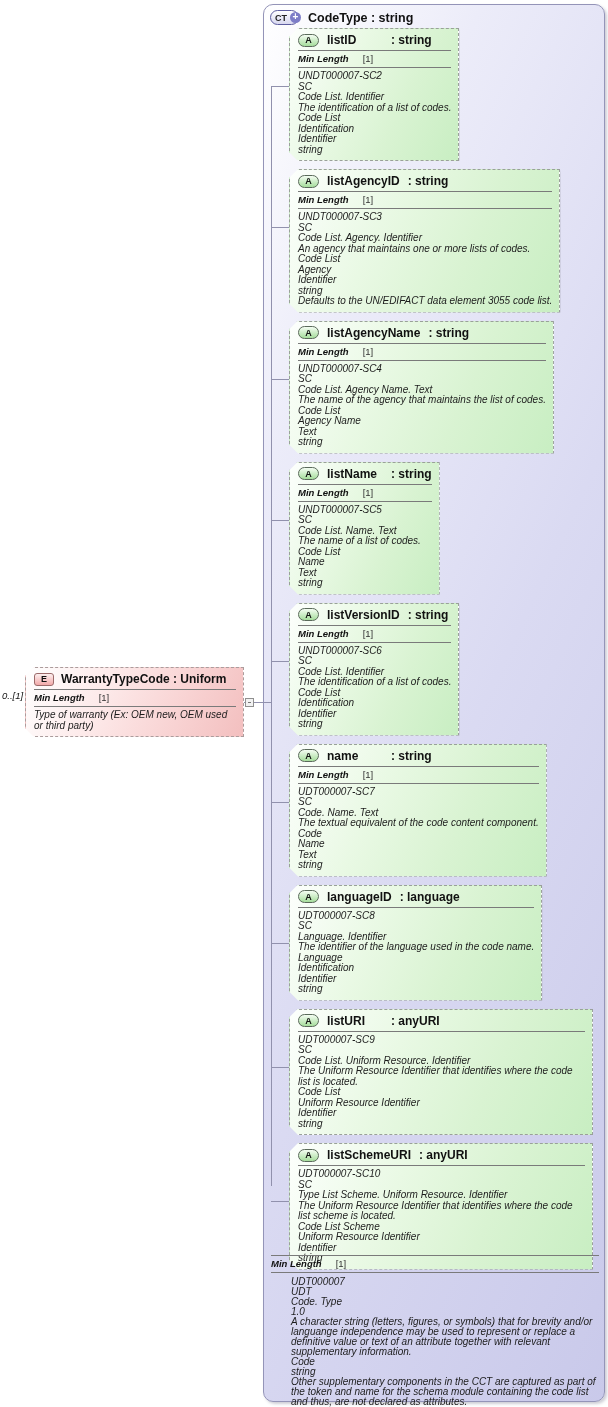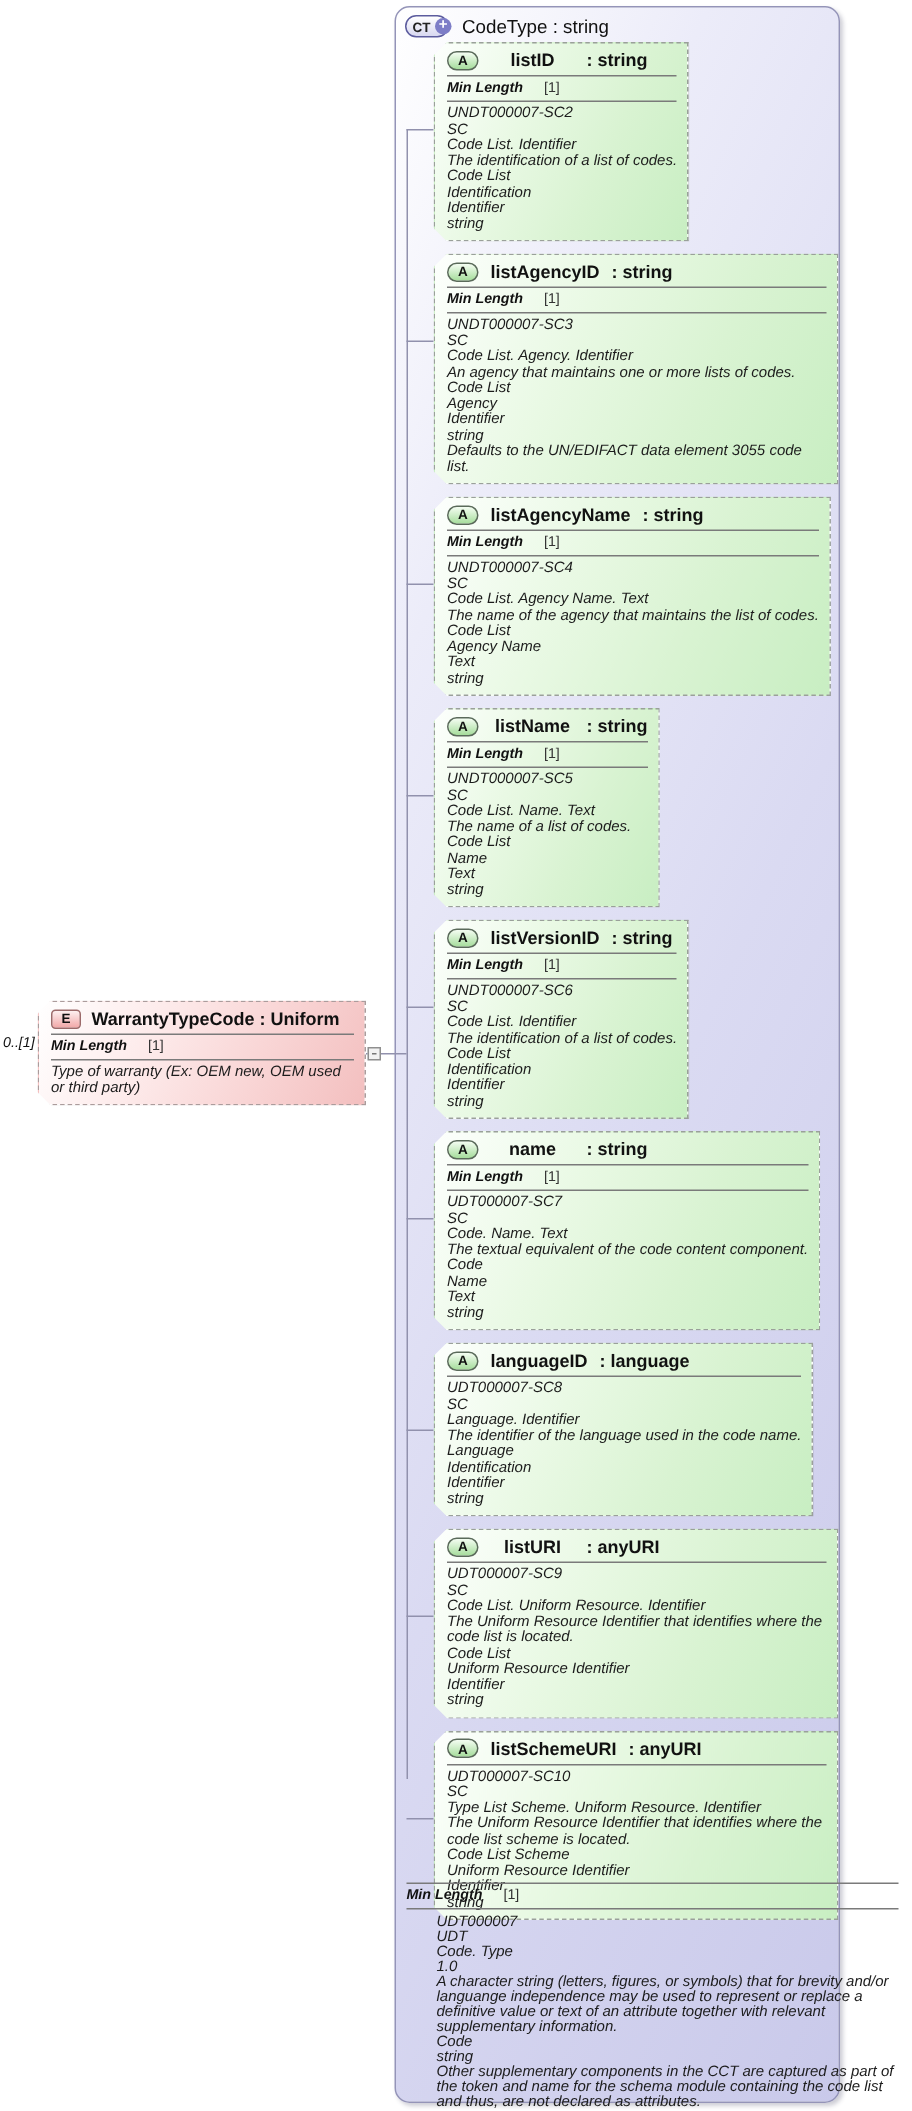--- a/index.html
+++ b/index.html
@@ -5,40 +5,40 @@
   html,body{margin:0;padding:0;}
   body{
     width:608px;height:1407px;position:relative;overflow:hidden;
     background:#ffffff;
     font-family:"Liberation Sans", sans-serif;
     -webkit-font-smoothing:antialiased;
   }
 
   
   .ct-box{
-    position:absolute;left:263px;top:4px;width:297px;height:1398px;
+    position:absolute;left:263px;top:4px;width:342px;height:1398px;
     box-sizing:border-box;
     border:1px solid #9494b8;border-radius:10px;
     background:linear-gradient(115deg,#ffffff 0%,#ececf9 22%,#dadaf2 55%,#c9c9ea 100%);
     box-shadow:2px 2px 3px rgba(60,60,90,0.25);
   }
   .ct-header{position:absolute;left:6px;top:5px;display:flex;align-items:center;gap:9px;}
   .ct-icon{
     position:relative;width:29px;height:15px;box-sizing:border-box;
     border:1.5px solid #5c5c9e;border-radius:8px;
     background:linear-gradient(#ffffff,#d8d8f0);
     font-size:9px;font-weight:bold;color:#222;
     display:flex;align-items:center;justify-content:flex-start;padding-left:4px;
   }
   .ct-plus{
     position:absolute;right:-3px;top:1px;width:11px;height:11px;border-radius:50%;
     background:#7d7dc7;color:#fff;font-size:10px;line-height:10px;font-weight:bold;
     text-align:center;
   }
-  .ct-title{font-size:12.5px;font-weight:normal;color:#111;}
+  .ct-title{font-size:12.5px;font-weight:bold;color:#111;}
 
   
   .vline{position:absolute;left:7px;top:81px;width:1px;height:1100px;background:#9191ad;}
   .h-conn{position:absolute;left:243px;top:702px;width:28px;height:1px;background:#9191ad;}
   .conn-square{
     position:absolute;left:245px;top:698px;width:9px;height:9px;box-sizing:border-box;
     background:#f2f2f2;border:1px solid #8f8f8f;
     display:flex;align-items:center;justify-content:center;
   }
   .conn-square::after{content:"";width:3px;height:1px;background:#777;}
@@ -64,21 +64,21 @@
     display:flex;align-items:center;gap:8px;
     padding:1px 0 3px 0;border-bottom:1px solid #7a7a7a;
   }
   .a-icon{
     width:21px;height:13px;box-sizing:border-box;flex:0 0 auto;
     border:1.2px solid #5a6a5a;border-radius:7px;
     background:linear-gradient(#f4fdf2,#a6dd9c);
     font-size:9px;font-weight:bold;color:#111;
     display:flex;align-items:center;justify-content:center;
   }
-  .attr-name{font-size:12px;font-weight:bold;color:#111;min-width:56px;display:inline-block;text-align:center;}
+  .attr-name{font-size:12px;font-weight:bold;color:#111;min-width:56px;display:inline-block;}
   .attr-type{font-size:12px;font-weight:bold;color:#111;}
   .facet-row{
     display:flex;align-items:center;gap:14px;
     padding:2px 0 3px 0;border-bottom:1px solid #7a7a7a;
   }
   .facet-label{font-size:9.5px;font-style:italic;font-weight:bold;color:#111;}
   .facet-value{font-size:9.5px;color:#333;}
   .doc{
     margin-top:3px;font-size:10px;line-height:10.5px;
     font-style:italic;color:#1c1c1c;white-space:pre-line;

